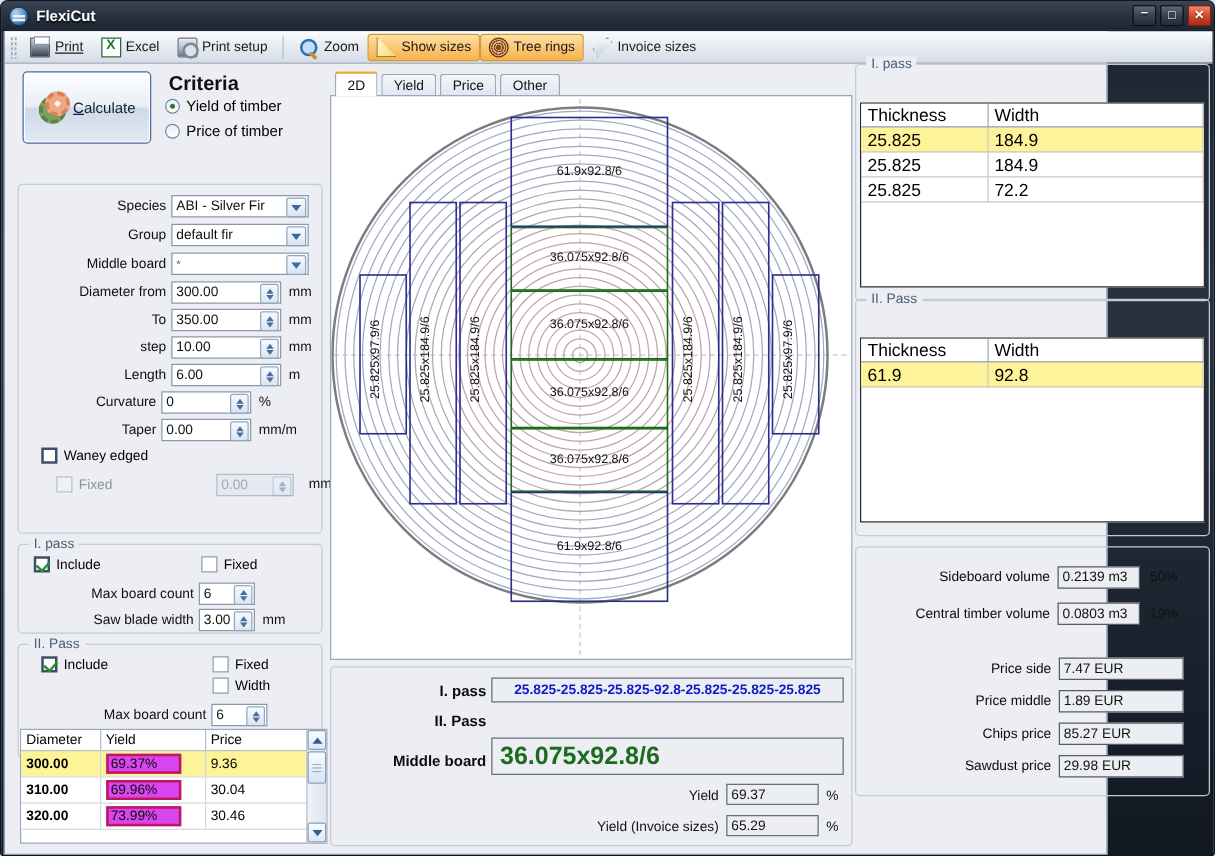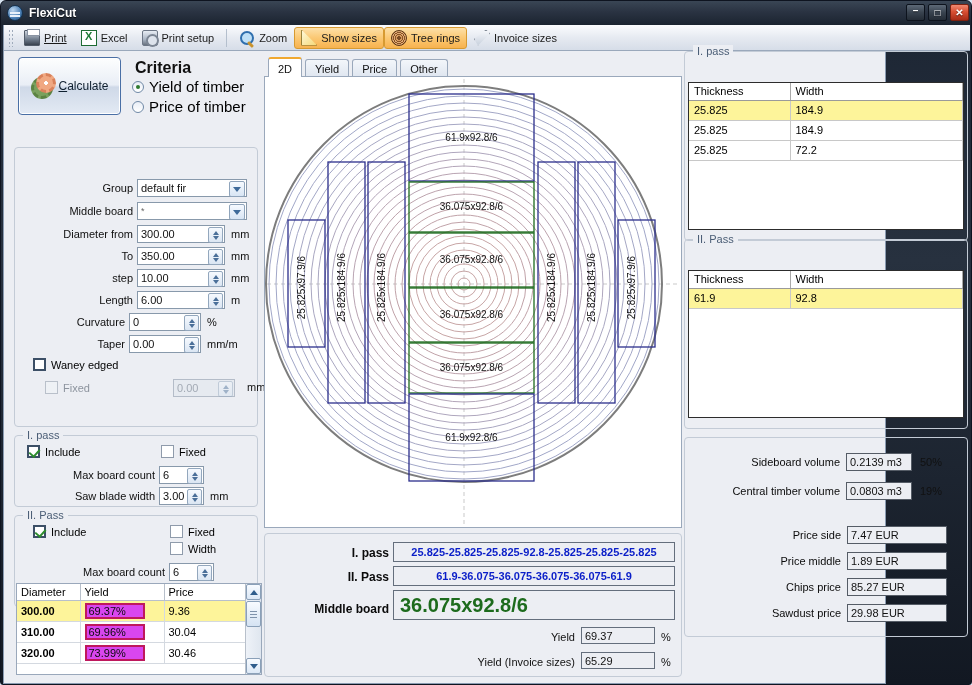--- a/index.html
+++ b/index.html
@@ -133,21 +133,21 @@
   }
   .gears { width:26px; height:26px; position:relative; flex:0 0 auto;}
   .gears:before{content:'';position:absolute;left:1px;top:4px;width:16px;height:16px;border-radius:50%;
       background:radial-gradient(circle,#fff 0 2px,#7aa15e 2px 8px);
       border:3px dashed #5b8342;}
   .gears:after{content:'';position:absolute;right:0px;top:0px;width:14px;height:14px;border-radius:50%;
       background:radial-gradient(circle,#fff 0 2px,#f0a882 2px 7px);
       border:3px dashed #d9815a;}
   .calc-label{ font-size:12px; color:#102030; }
   .criteria-title{ position:absolute; left:125px; top:0; font-weight:bold; font-size:16px; color:#101010;}
-  .radio-row{ position:absolute; left:122px; display:flex; align-items:center; gap:5px; font-size:15px;}
+  .radio-row{ position:absolute; left:122px; display:flex; align-items:center; gap:5px; font-size:12px;}
   .radio {
     width:12px;height:12px;border-radius:50%;
     background:linear-gradient(180deg,#e9eef6 0%,#ffffff 100%);
     border:1px solid #7089a6; position:relative; flex:0 0 auto;
   }
   .radio.on:after{content:'';position:absolute;left:3px;top:3px;width:4px;height:4px;border-radius:50%;background:#2f7a2f;}
 
   .group-box {
     position:absolute;
     border:1px solid #c3cbd6; border-radius:4px;
@@ -258,21 +258,21 @@
     display:flex; align-items:center; justify-content:center;
     font-weight:bold; color:#0a1ec8; font-size:11px;
   }
   .sum-box.mid { color:#1d6b1d; font-size:20px; justify-content:flex-start; padding-left:6px;}
   .sum-inp { position:absolute; background:#eceef3; border:1px solid #646e7c; height:17px;
       font-size:11px; display:flex; align-items:center; padding-left:3px; color:#111;}
   .sum-plain { position:absolute; font-size:11px; color:#111; text-align:right;}
 
   
   .rt-wrap { position:absolute; background:#fff; border:1px solid #2c2c2c; }
-  table.rt { border-collapse:collapse; width:100%; table-layout:fixed; font-size:11px;}
+  table.rt { border-collapse:collapse; width:100%; table-layout:fixed; font-size:14px;}
   table.rt th { font-weight:normal; text-align:left; padding:1px 5px; height:17px;
       border-right:1px solid #a9a9a9; border-bottom:1px solid #9a9a9a; background:#fff;}
   table.rt td { padding:0 5px; height:20px; border-right:1px solid #c8c8c8; border-bottom:1px solid #c8c8c8;}
   table.rt tr.sel td { background:#fdf49a; }
 
   .vol-row { position:absolute; display:flex; align-items:center; }
   .vol-label { text-align:right; font-size:11px; color:#0b0b0b; }
   .vol-box { background:#eceef3; border:1px solid #555c66; height:18px; font-size:11px;
       display:flex; align-items:center; padding-left:3px; color:#111; }
   .vol-pct { font-size:11px; color:#111; margin-left:8px; }
@@ -351,20 +351,29 @@
           <span>Yield of timber</span>
         </div>
         <div class="radio-row" style="top:41px;">
           <span class="radio"></span>
           <span>Price of timber</span>
         </div>
       </div>
 
       <div class="group-box" style="left:4px; top:90px; width:244px; height:280px;">
 
+        <div class="fld-row" style="left:0; top:8px; width:240px;">
+          <span class="fld-label" style="width:118px;">Species</span>
+          <span class="inp" style="margin-left:4px; width:110px;">
+            <span>ABI - Silver Fir</span>
+            <span class="combo-arrow">
+                <i></i>
+              </span>
+          </span>
+        </div>
 
         <div class="fld-row" style="left:0; top:31px; width:240px;">
           <span class="fld-label" style="width:118px;">Group</span>
           <span class="inp" style="margin-left:4px; width:110px;">
             <span>default fir</span>
             <span class="combo-arrow">
                 <i></i>
               </span>
           </span>
         </div>
@@ -662,21 +671,20 @@
         <div class="board-label vert" style="left:241px; top:205px; width:90px; transform:rotate(-90deg);">25.825x184.9/6</div>
         <div class="board-label vert" style="left:281px; top:205px; width:90px; transform:rotate(-90deg);">25.825x184.9/6</div>
         <div class="board-label vert" style="left:321px; top:205px; width:90px; transform:rotate(-90deg);">25.825x97.9/6</div>
       </div>
 
       <div class="summary">
         <span class="sum-label" style="left:8px; top:12px; width:116px;">I.  pass</span>
         <span class="sum-box" style="left:128px; top:8px; width:282px; height:20px;">25.825-25.825-25.825-92.8-25.825-25.825-25.825</span>
 
         <span class="sum-label" style="left:8px; top:36px; width:116px;">II. Pass</span>
-        <span class="sum-box" style="left:128px; top:32px; width:282px; height:20px;">61.9-36.075-36.075-36.075-36.075-61.9</span>
 
         <span class="sum-label" style="left:8px; top:68px; width:116px;">Middle board</span>
         <span class="sum-box mid" style="left:128px; top:56px; width:282px; height:30px;">36.075x92.8/6</span>
 
         <span class="sum-plain" style="left:220px; top:97px; width:90px;">Yield</span>
         <span class="sum-inp" style="left:316px; top:93px; width:74px;">69.37</span>
         <span class="sum-plain" style="left:396px; top:97px; width:14px; text-align:left;">%</span>
 
         <span class="sum-plain" style="left:180px; top:122px; width:130px;">Yield (Invoice sizes)</span>
         <span class="sum-inp" style="left:316px; top:118px; width:74px;">65.29</span>

